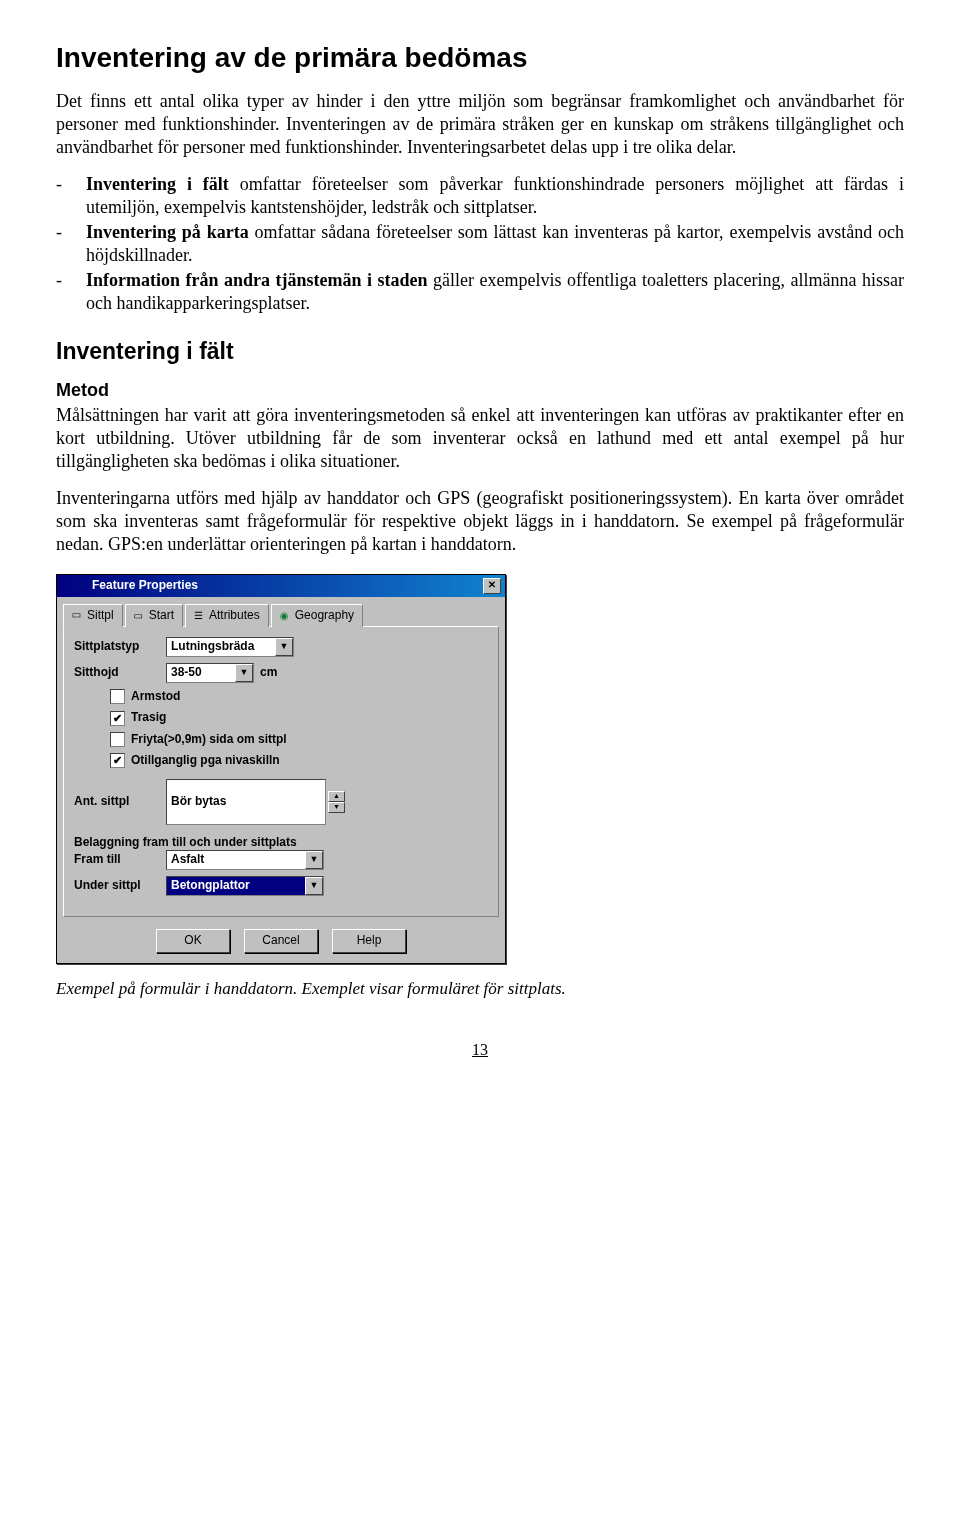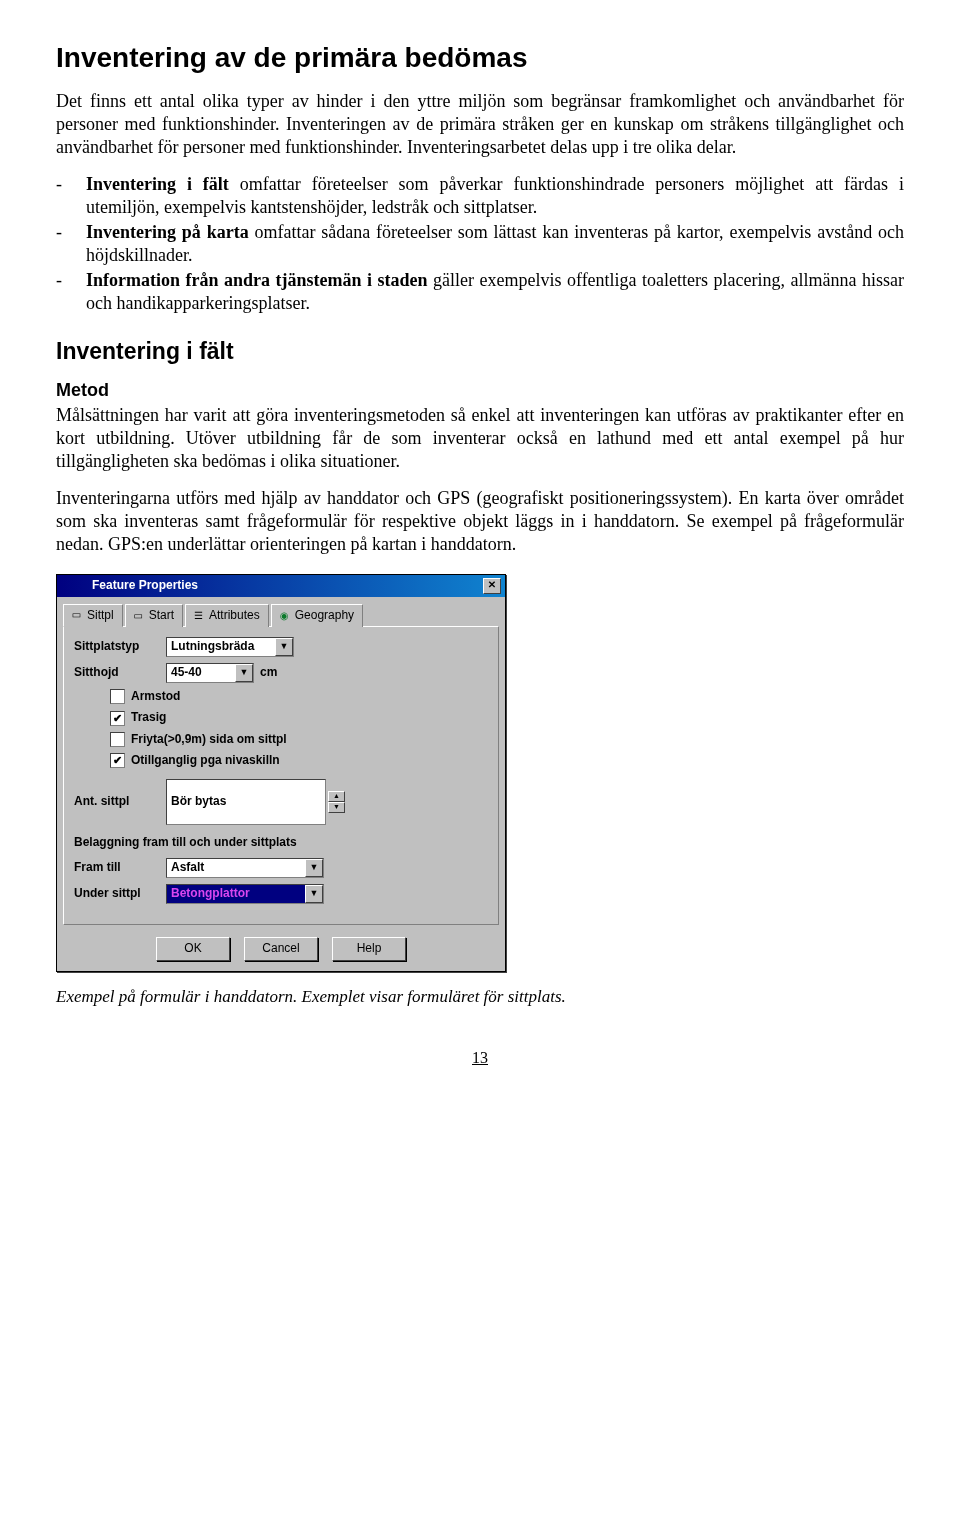--- a/index.html
+++ b/index.html
@@ -112,21 +112,21 @@
     height:18px;
   }
   .combo-text { padding: 1px 4px; min-width: 100px; }
   .combo-arrow {
     width:16px; height:16px;
     background:#c0c0c0;
     border:1px solid #fff; border-right-color:#404040; border-bottom-color:#404040;
     display:flex; align-items:center; justify-content:center;
     font-size:9px;
   }
-  .combo.sel .combo-text { background:#000080; color:#d946ef; }
+  .combo.sel .combo-text { background:#000080; color:#ffffff; }
   .unit { margin-left:6px; }
   .check-row { display:flex; align-items:center; margin: 6px 0; gap:6px;padding-left:36px;}
   .checkbox {
     width:13px; height:13px; background:#fff;
     border:1px solid #808080; border-top-color:#404040; border-left-color:#404040;
     display:flex; align-items:center; justify-content:center;
     font-size:11px; line-height:1;
   }
   .textbox {
     background:#fff;
@@ -215,21 +215,21 @@
       <div class="form-label">Sittplatstyp</div>
       <div class="combo">
         <div class="combo-text">Lutningsbräda</div>
         <div class="combo-arrow">▼</div>
       </div>
     </div>
 
     <div class="form-row">
       <div class="form-label">Sitthojd</div>
       <div class="combo">
-        <div class="combo-text" style="min-width:60px">45-40</div>
+        <div class="combo-text" style="min-width:60px">38-50</div>
         <div class="combo-arrow">▼</div>
       </div>
       <div class="unit">cm</div>
     </div>
 
     <div class="check-row">
       <div class="checkbox"></div>
       <div>Armstod</div>
     </div>
     <div class="check-row">
@@ -247,21 +247,21 @@
 
     <div class="form-row section-gap">
       <div class="form-label">Ant. sittpl</div>
       <div class="textbox">Bör bytas</div>
       <div class="spin">
         <div class="spin-btn">▲</div>
         <div class="spin-btn">▼</div>
       </div>
     </div>
 
-    <div style="margin:10px 0 8px 0">Belaggning fram till och under sittplats</div>
+    <div style="margin:10px 0 0 0">Belaggning fram till och under sittplats</div>
 
     <div class="form-row">
       <div class="form-label">Fram till</div>
       <div class="combo">
         <div class="combo-text" style="min-width:130px">Asfalt</div>
         <div class="combo-arrow">▼</div>
       </div>
     </div>
 
     <div class="form-row">

